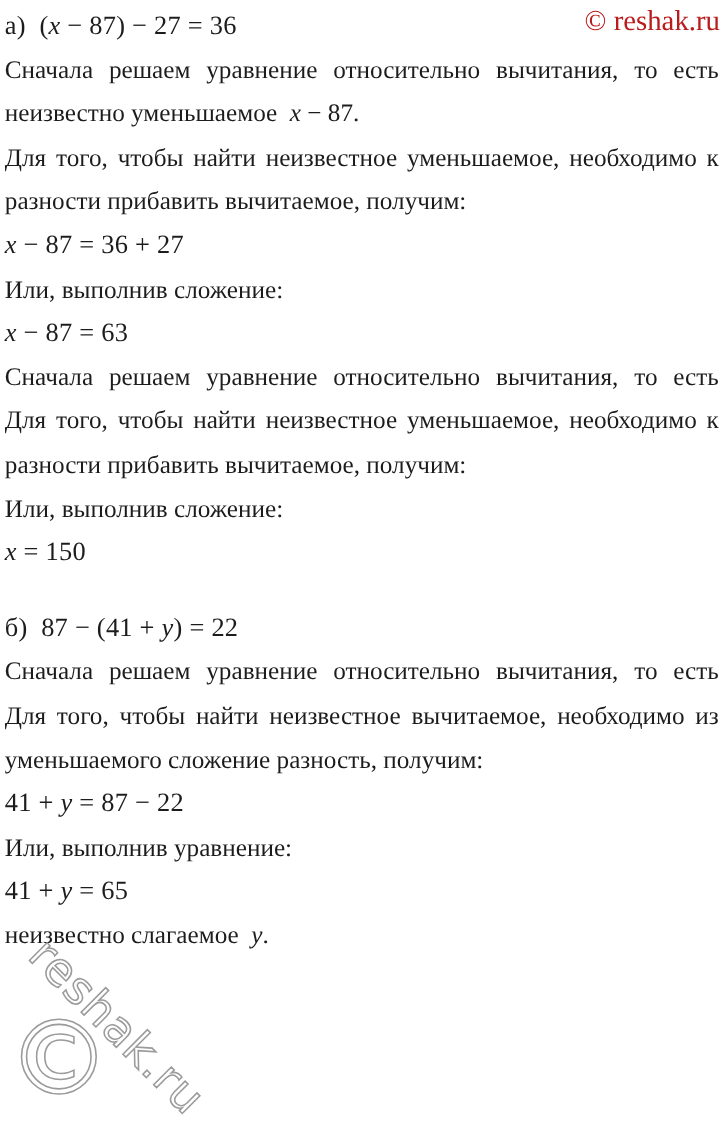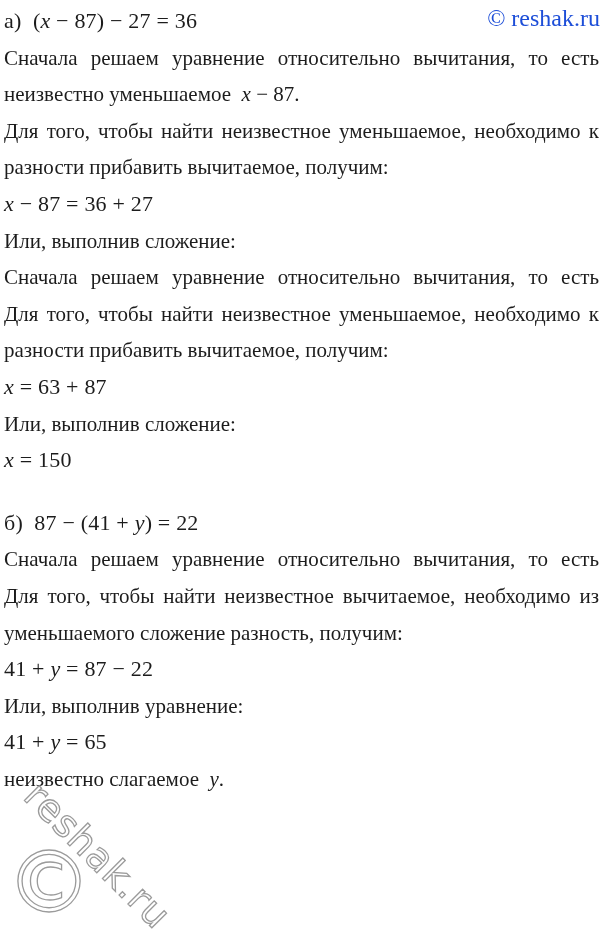--- a/index.html
+++ b/index.html
@@ -37,21 +37,21 @@
   .line.equation i, .line i {
     font-style: italic;
     font-family: "Liberation Serif", "DejaVu Serif", serif;
   }
   .line.gap { height: 26px; }
   .header-watermark {
     position: absolute;
     top: 4px; right: 3px;
     font-size: 24px;
     line-height: 28px;
-    color: #1d4ed8;
+    color: #b91c1c;
     font-family: "Liberation Serif", "DejaVu Serif", serif;
   }
   .diagonal-watermark {
     position: absolute;
     left: 0; top: 766px;
     pointer-events: none;
   }
   .diagonal-watermark text {
     fill: rgba(255,255,255,0.78);
     stroke: #9b9b9b;
@@ -64,24 +64,24 @@
 
 <div class="page">
   <div>
       <div class="line equation">а)&nbsp; (<i>x</i> − 87) − 27 = 36</div>
       <div class="line justify">Сначала решаем уравнение относительно вычитания, то есть</div>
       <div class="line">неизвестно уменьшаемое &nbsp;<i>x</i> − 87.</div>
       <div class="line justify">Для того, чтобы найти неизвестное уменьшаемое, необходимо к</div>
       <div class="line">разности прибавить вычитаемое, получим:</div>
       <div class="line equation"><i>x</i> − 87 = 36 + 27</div>
       <div class="line">Или, выполнив сложение:</div>
+      <div class="line equation"><i>x</i> − 87 = 63</div>
       <div class="line justify">Сначала решаем уравнение относительно вычитания, то есть</div>
       <div class="line justify">Для того, чтобы найти неизвестное уменьшаемое, необходимо к</div>
       <div class="line">разности прибавить вычитаемое, получим:</div>
-      <div class="line equation"><i>x</i> = 63 + 87</div>
       <div class="line">Или, выполнив сложение:</div>
       <div class="line equation"><i>x</i> = 150</div>
       <div class="line gap"></div>
       <div class="line equation">б)&nbsp; 87 − (41 + <i>y</i>) = 22</div>
       <div class="line justify">Сначала решаем уравнение относительно вычитания, то есть</div>
       <div class="line justify">Для того, чтобы найти неизвестное вычитаемое, необходимо из</div>
       <div class="line">уменьшаемого сложение разность, получим:</div>
       <div class="line equation">41 + <i>y</i> = 87 − 22</div>
       <div class="line">Или, выполнив уравнение:</div>
       <div class="line equation">41 + <i>y</i> = 65</div>

